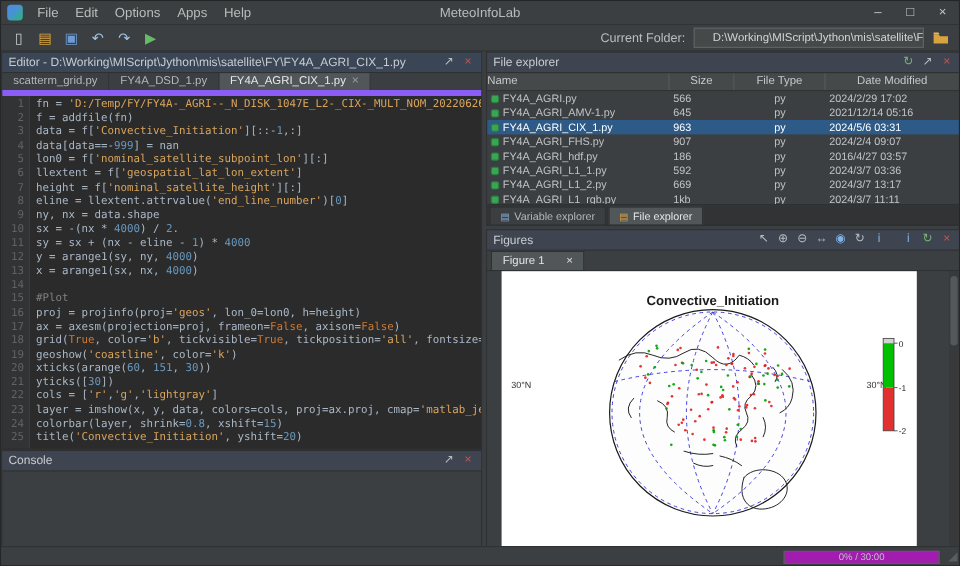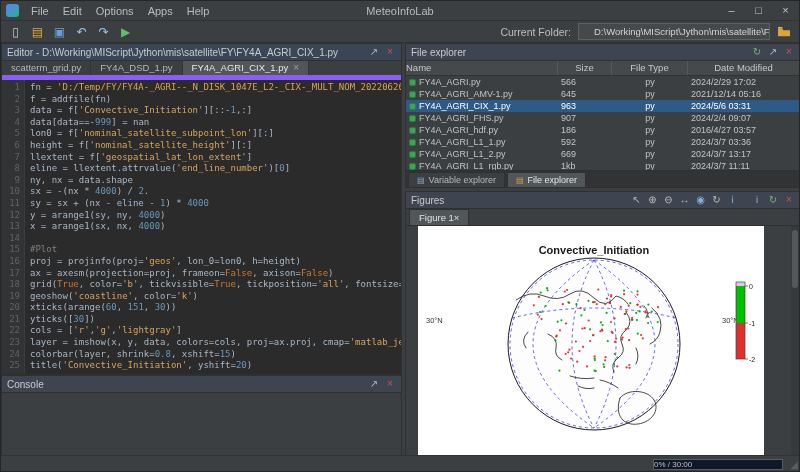--- a/index.html
+++ b/index.html
@@ -71,29 +71,29 @@
   .exp-tab.active{background:#515658;color:#e4e6e8}
   .exp-tab .ticon{font-size:8px}
 
   
   #figures-panel{left:404px;top:190px;width:396px;height:266px}
   #figures-panel .panel-head{gap:4px}
   .fig-tools{margin-left:auto;display:flex;gap:3px}
   .fig-tools .hicon{width:13px}
   .fig-right{display:flex;gap:4px;margin-left:8px}
   .fig-tabrow{height:17px;background:#3c3f41;border-bottom:1px solid #2e3031;display:flex;align-items:flex-end;padding-left:3px}
-  .fig-tab{height:16px;display:flex;align-items:center;gap:0;padding:0 9px;font-size:9.5px;background:#515658;color:#e2e4e6;border:1px solid #2e3031;border-bottom:none}
+  .fig-tab{height:16px;display:flex;align-items:center;gap:18px;padding:0 9px;font-size:9.5px;background:#515658;color:#e2e4e6;border:1px solid #2e3031;border-bottom:none}
   .fig-canvas-wrap{position:absolute;top:34px;left:0;right:0;bottom:0;background:#3c3f41}
   .fig-canvas{position:absolute;left:12px;top:0;width:346px;height:232px;background:#ffffff}
   .fig-scroll{position:absolute;right:1px;top:0;bottom:0;width:8px;background:#37393b}
   .fig-thumb{position:absolute;right:1px;top:4px;width:6px;height:58px;border-radius:3px;background:#55585a}
 
   
   .statusbar{position:absolute;left:0;right:0;bottom:0;height:16px;background:#3c3f41;border-top:1px solid #303233;display:flex;align-items:center}
-  .progress{position:absolute;right:16px;top:3px;width:130px;height:11px;border:1px solid #5a5d5e;background:#0f172a;display:flex;align-items:center;justify-content:flex-start;font-size:8px;color:#bcc0c3}
+  .progress{position:absolute;right:16px;top:3px;width:130px;height:11px;border:1px solid #5a5d5e;background:#a21caf;display:flex;align-items:center;justify-content:center;font-size:8px;color:#bcc0c3}
   .grip{position:absolute;right:1px;bottom:0;color:#5a5d5e;font-size:10px;line-height:12px}
 </style>
 </head>
 <body>
 
 <div id="app">
 
   <div class="menubar">
     <span class="logo"></span>
     <span id="menu-items"><span class="menu-item">File</span><span class="menu-item">Edit</span><span class="menu-item">Options</span><span class="menu-item">Apps</span><span class="menu-item">Help</span></span>
@@ -174,22 +174,22 @@
           <div>23</div>
           <div>24</div>
           <div>25</div>
         </div>
       <div class="code-lines" id="code-lines">
           <div>fn = <span class="s-str">'D:/Temp/FY/FY4A-_AGRI--_N_DISK_1047E_L2-_CIX-_MULT_NOM_20220626207000</span></div>
           <div>f = addfile(fn)</div>
           <div>data = f[<span class="s-str">'Convective_Initiation'</span>][::-<span class="s-num">1</span>,:]</div>
           <div>data[data==-<span class="s-num">999</span>] = nan</div>
           <div>lon0 = f[<span class="s-str">'nominal_satellite_subpoint_lon'</span>][:]</div>
+          <div>llextent = f[<span class="s-str">'geospatial_lat_lon_extent'</span>]</div>
           <div>height = f[<span class="s-str">'nominal_satellite_height'</span>][:]</div>
-          <div>llextent = f[<span class="s-str">'geospatial_lat_lon_extent'</span>]</div>
           <div>eline = llextent.attrvalue(<span class="s-str">'end_line_number'</span>)[<span class="s-num">0</span>]</div>
           <div>ny, nx = data.shape</div>
           <div>sx = -(nx * <span class="s-num">4000</span>) / <span class="s-num">2</span>.</div>
           <div>sy = sx + (nx - eline - <span class="s-num">1</span>) * <span class="s-num">4000</span></div>
           <div>y = arange1(sy, ny, <span class="s-num">4000</span>)</div>
           <div>x = arange1(sx, nx, <span class="s-num">4000</span>)</div>
           <div>&nbsp;</div>
           <div><span class="s-com">#Plot</span></div>
           <div>proj = projinfo(proj=<span class="s-str">'geos'</span>, lon_0=lon0, h=height)</div>
           <div>ax = axesm(projection=proj, frameon=<span class="s-kw">False</span>, axison=<span class="s-kw">False</span>)</div>

